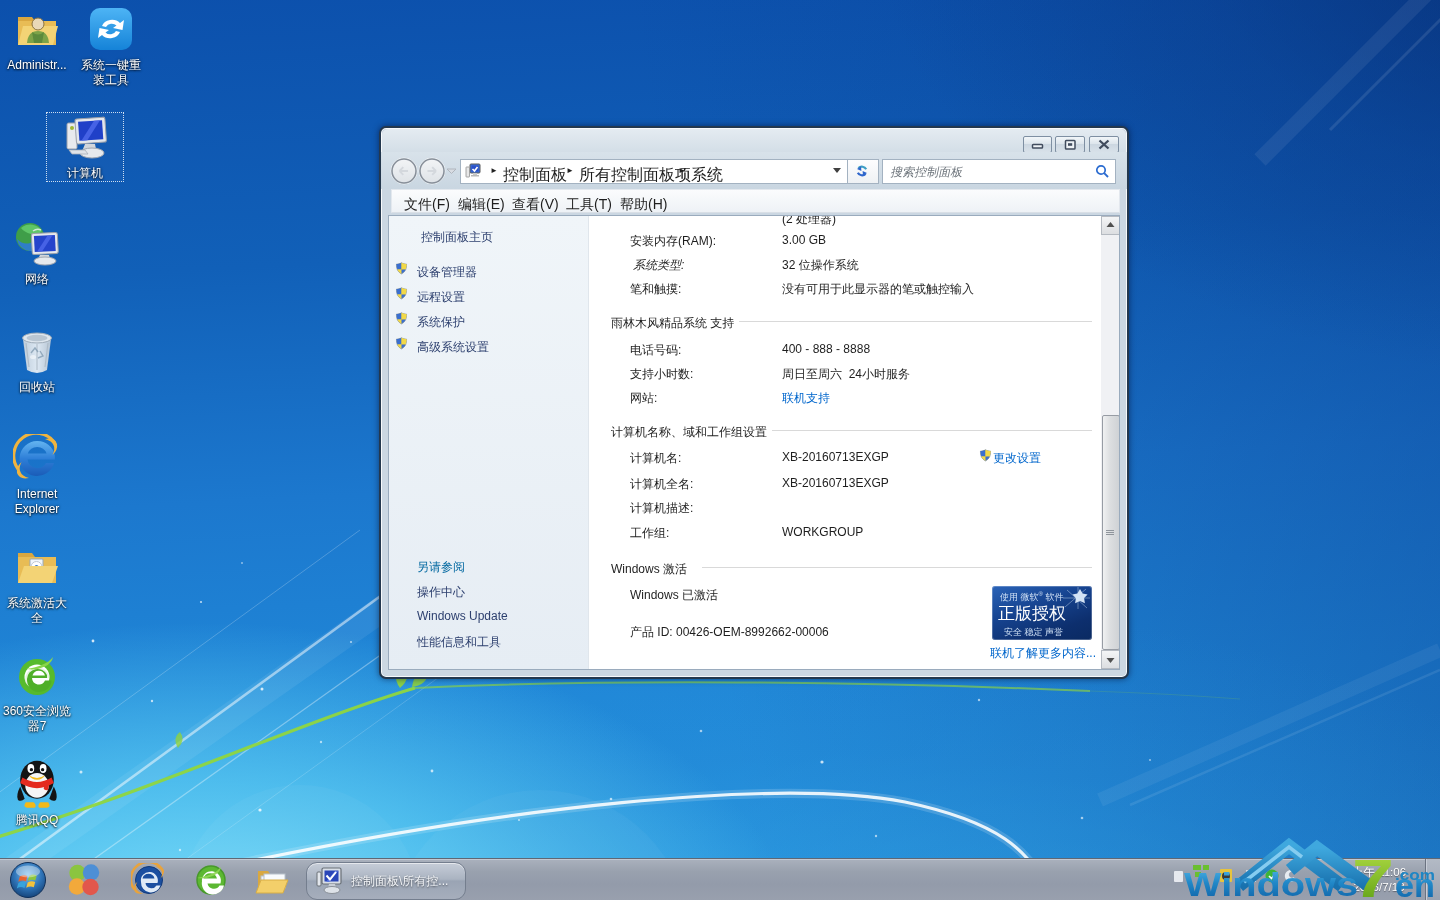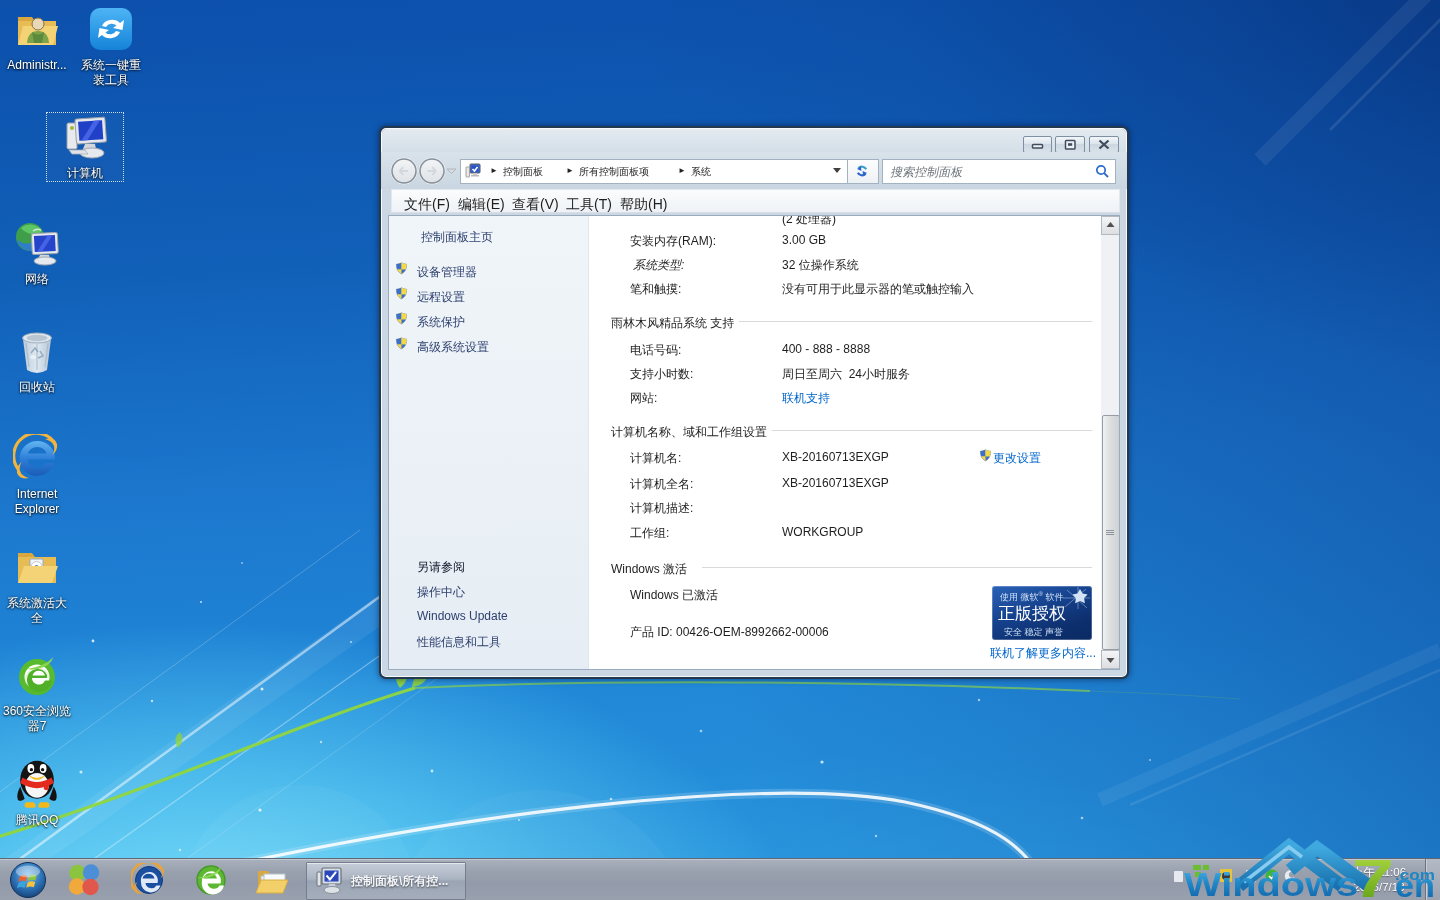--- a/index.html
+++ b/index.html
@@ -23,21 +23,21 @@
 background:linear-gradient(#e4ebf1,#d2dde6);border-radius:6px 6px 0 0;}
 .capbtn{position:absolute;top:8px;height:15px;border:1px solid #7e8fa2;border-radius:2px;
 background:linear-gradient(#f2f6f9,#dde5ec 45%,#ccd7e1 50%,#d8e1e9);}
 #navbar{position:absolute;left:0px;top:24px;right:0px;height:37px;
 background:linear-gradient(#d8e2ea,#c9d6e1);}
 #menubar{position:absolute;left:10px;top:61px;right:7px;height:22px;
 background:linear-gradient(#fbfcfd,#eef2f6);border:1px solid #e3e8ee;border-bottom:1px solid #d9dfe6;
 font-size:14px;color:#1e1e1e;}
 #menubar span{position:absolute;top:6px;}
 .bc{position:absolute;top:6px;font-size:8px;color:#222;}
-.bctx{position:absolute;top:5px;font-size:10px;color:#1e1e1e;white-space:nowrap;}
+.bctx{position:absolute;top:5px;font-size:16px;color:#1e1e1e;white-space:nowrap;}
 .sbtn{position:absolute;left:0;width:17px;height:17px;background:linear-gradient(#f4f5f6,#dcdee1);border:0.5px solid #b5bac1;}
 #sthumb{position:absolute;left:0.5px;top:199px;width:16px;height:233px;border:1px solid #979ca4;border-radius:2px;
 background:linear-gradient(90deg,#f0f1f2,#dcdee0 45%,#cfd2d5);}
 #sthumb:after{content:"";position:absolute;left:3px;top:114px;width:8px;height:5px;
 background:repeating-linear-gradient(#8f959c 0,#8f959c 1px,transparent 1px,transparent 2px);}
 #mgabadge{position:absolute;left:603px;top:370px;width:100px;height:54px;border-radius:3px;
 background:linear-gradient(160deg,#2a63b8 0%,#16438f 40%,#0d2f6e 75%,#0a2a62 100%);
 box-shadow:inset 0 0 0 1px rgba(255,255,255,.25);}
 #mgabadge .l1{position:absolute;left:8px;top:5px;font-size:9px;color:#cfe0f5;white-space:nowrap;}
 #mgabadge .l2{position:absolute;left:6px;top:16px;font-size:17px;font-weight:normal;color:#fff;white-space:nowrap;letter-spacing:0px;}
@@ -49,23 +49,23 @@
 #vscroll{position:absolute;right:0;top:0;width:18px;bottom:0;background:#f0f1f4;}
 .txt{position:absolute;white-space:nowrap;font-size:12px;color:#1e1e1e;}
 .lnk{color:#0066cc;}
 .sideitem{position:absolute;white-space:nowrap;font-size:12px;color:#2c3f6e;}
 .hrule{position:absolute;height:1px;background:#d9d9d9;}
 .shield{display:inline-block;width:13px;height:13px;vertical-align:-2px;}
 
 #taskbar{position:absolute;left:0;top:858px;width:1440px;height:42px;
 background:linear-gradient(#aab1bd,#99a1ae 30%,#939baa 60%,#99a0ae);
 border-top:1px solid #5f6774;box-shadow:inset 0 1px 0 #c3c9d3;}
-#taskbtn{position:absolute;left:306px;top:3px;width:158px;height:36px;border-radius:1px;
+#taskbtn{position:absolute;left:306px;top:3px;width:158px;height:36px;border-radius:11px;
 background:linear-gradient(#c6cdd8,#aab3c1 45%,#9aa4b4 50%,#a6aebc);
-border:1px solid #747e8e;box-shadow:inset 0 1px 0 rgba(255,255,255,.55);font-weight:bold;}
+border:1px solid #747e8e;box-shadow:inset 0 1px 0 rgba(255,255,255,.55);}
 #taskbtn .t{position:absolute;left:44px;top:10px;color:#f5f7fa;font-size:12px;white-space:nowrap;
 text-shadow:0 1px 2px rgba(0,0,0,.6);}
 #showdesk{position:absolute;right:0;top:0;width:14px;height:42px;
 border-left:1px solid #6b7381;background:linear-gradient(#b3bac5,#9aa2b0);box-shadow:inset 1px 0 0 #c9ced8;}
 </style>
 </head>
 <body>
 <div id="wall"></div>
 <svg class="abs" id="wallfx" width="1440" height="858" style="left:0;top:0">
   <g stroke="#ffffff" fill="none">
@@ -368,21 +368,21 @@
         </svg></div>
     <div class="sideitem" style="left:28px;top:98px;">系统保护</div>
     <div class="sideitem" style="left:6px;top:121px;"><svg class="shield" viewBox="0 0 16 16">
           <path d="M8 1C6 2.2 3.6 2.6 1.8 2.6c0 4.8.8 9.4 6.2 12 5.4-2.6 6.2-7.2 6.2-12C12.4 2.6 10 2.2 8 1z" fill="#e8c83c" stroke="#8a97a8" stroke-width="1"></path>
           <path d="M8 1C6 2.2 3.6 2.6 1.8 2.6c.02 2.4.24 4.7 1.2 6.6H8z" fill="#3a6fd0"></path>
           <path d="M8 9.2h5c.96-1.9 1.18-4.2 1.2-6.6C12.4 2.6 10 2.2 8 1z" fill="#f2d948"></path>
           <path d="M8 9.2H3c.9 1.9 2.4 3.7 5 5.4z" fill="#f2d948"></path>
           <path d="M8 9.2h5c-.9 1.9-2.4 3.7-5 5.4z" fill="#3a6fd0"></path>
         </svg></div>
     <div class="sideitem" style="left:28px;top:123px;">高级系统设置</div>
-    <div class="sideitem" style="left:28px;top:343px;color:#0f172a;text-align:center;">另请参阅</div>
+    <div class="sideitem" style="left:28px;top:343px;color:#0369a1;text-align:center;">另请参阅</div>
     <div class="sideitem" style="left:28px;top:368px;font-family:Liberation Serif, serif;">操作中心</div>
     <div class="sideitem" style="left:28px;top:393px;">Windows Update</div>
     <div class="sideitem" style="left:28px;top:418px;">性能信息和工具</div>
 
     <div class="txt" style="left:393px;top:-5px;">(2 处理器)</div>
     <div class="txt" style="left:241px;top:17px;">安装内存(RAM):</div>
     <div class="txt" style="left:393px;top:17px;">3.00 GB</div>
     <div class="txt" style="left:244px;top:41px;font-style:italic;">系统类型:</div>
     <div class="txt" style="left:393px;top:41px;">32 位操作系统</div>
     <div class="txt" style="left:241px;top:65px;">笔和触摸:</div>

